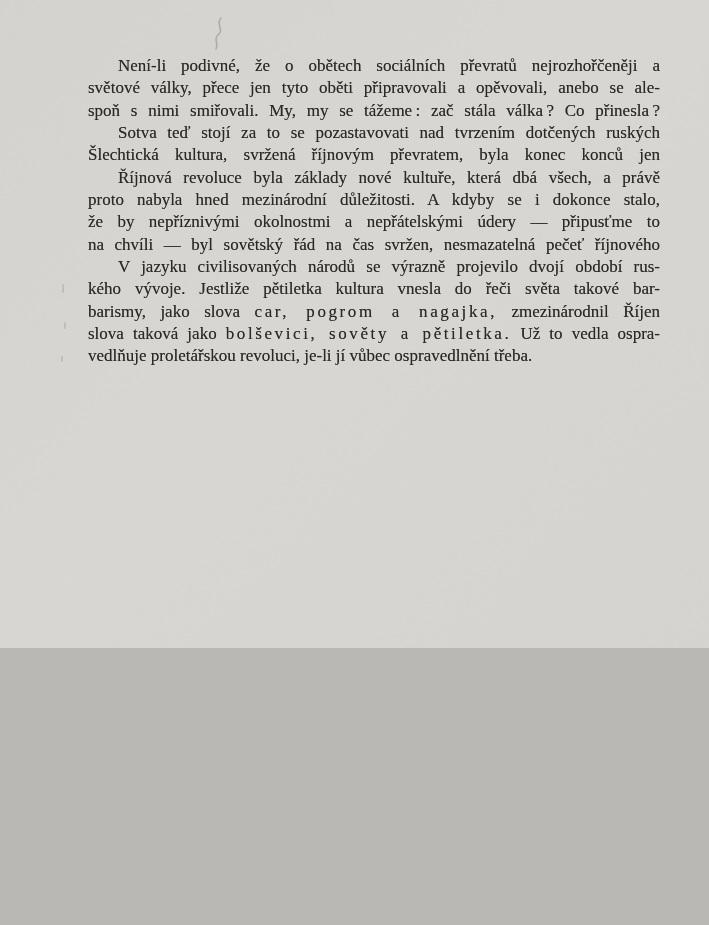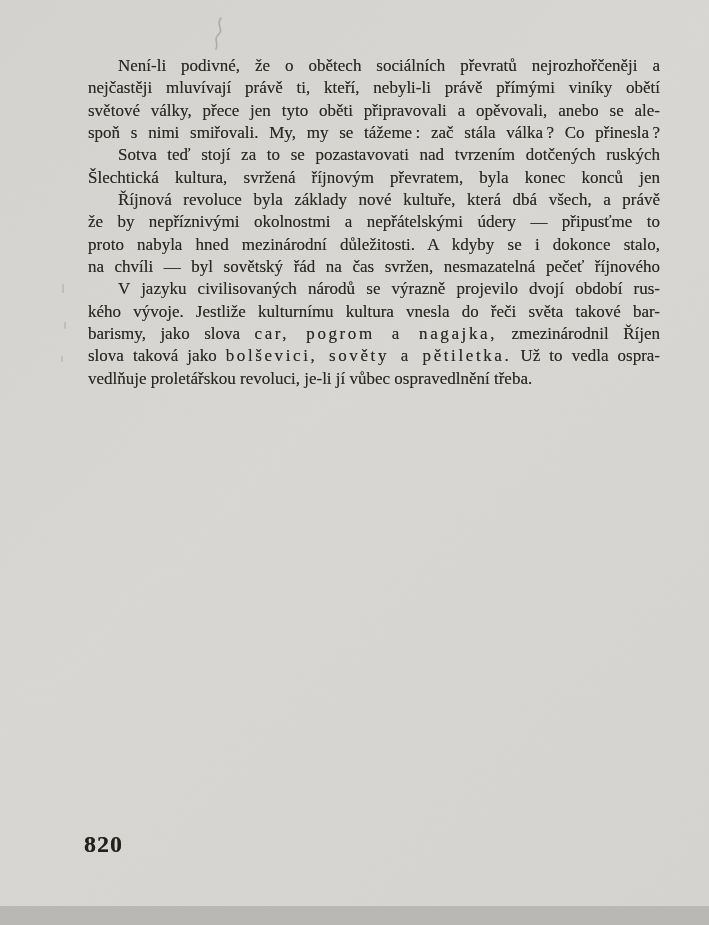--- a/index.html
+++ b/index.html
@@ -3,21 +3,21 @@
 <meta charset="utf-8">
 <style>
   html, body { margin: 0; padding: 0; }
   body {
     width: 709px; height: 925px;
     font-family: "Liberation Serif", "DejaVu Serif", serif;
     background: #b9b8b4;
   }
   .page {
     position: relative;
-    width: 709px; height: 906px;
+    width: 709px; height: 648px;
     overflow: hidden;
     background: linear-gradient(135deg, #d4d3cf 0%, #d8d7d3 45%, #d5d4d0 100%);
   }
   .grain {
     position: absolute; inset: 0;
     width: 100%; height: 100%;
     pointer-events: none;
   }
   .textblock {
     position: absolute;
@@ -80,31 +80,30 @@
     <path d="M 16 4 C 10 10, 20 16, 13 21 C 8 25, 14 29, 11 35" fill="none" stroke="#98978ف" stroke-opacity="0"></path>
     <path d="M 16 4 C 10 10, 20 16, 13 21 C 8 25, 14 29, 11 35" fill="none" stroke="#989790" stroke-width="1.6" stroke-linecap="round" opacity="0.65"></path>
   </svg>
 
   <div class="speck s1"></div>
   <div class="speck s2"></div>
   <div class="speck s3"></div>
 
   <div class="textblock" id="textblock">
       <div class="line first"><span>Není-li podivné, že o obětech sociálních převratů nejrozhořčeněji a</span></div>
-      <div class="line"><span>nejčastěji mluvívají právě ti, kteří, nebyli-li právě přímými viníky obětí</span></div>
       <div class="line"><span>světové války, přece jen tyto oběti připravovali a opěvovali, anebo se ale-</span></div>
       <div class="line"><span>spoň s nimi smiřovali. My, my se tážeme : zač stála válka ? Co přinesla ?</span></div>
       <div class="line first"><span>Sotva teď stojí za to se pozastavovati nad tvrzením dotčených ruských</span></div>
       <div class="line"><span>Šlechtická kultura, svržená říjnovým převratem, byla konec konců jen</span></div>
       <div class="line first"><span>Říjnová revoluce byla základy nové kultuře, která dbá všech, a právě</span></div>
+      <div class="line"><span>proto nabyla hned mezinárodní důležitosti. A kdyby se i dokonce stalo,</span></div>
       <div class="line"><span>že by nepříznivými okolnostmi a nepřátelskými údery — připusťme to</span></div>
-      <div class="line"><span>proto nabyla hned mezinárodní důležitosti. A kdyby se i dokonce stalo,</span></div>
       <div class="line"><span>na chvíli — byl sovětský řád na čas svržen, nesmazatelná pečeť říjnového</span></div>
       <div class="line first"><span>V jazyku civilisovaných národů se výrazně projevilo dvojí období rus-</span></div>
-      <div class="line"><span>kého vývoje. Jestliže kulturnímu kultura vnesla do řeči světa takové bar-</span></div>
+      <div class="line"><span>kého vývoje. Jestliže pětiletka kultura vnesla do řeči světa takové bar-</span></div>
       <div class="line"><span>barismy, jako slova </span><span class="spaced">car, pogrom a nagajka,</span><span> zmezinárodnil Říjen</span></div>
       <div class="line"><span>slova taková jako </span><span class="spaced">bolševici, sověty a pětiletka.</span><span> Už to vedla ospra-</span></div>
       <div class="line last"><span>vedlňuje proletářskou revoluci, je-li jí vůbec ospravedlnění třeba.</span></div>
     </div>
 
   <div class="page-number">820</div>
 
 </div>
 
 </body></html>

